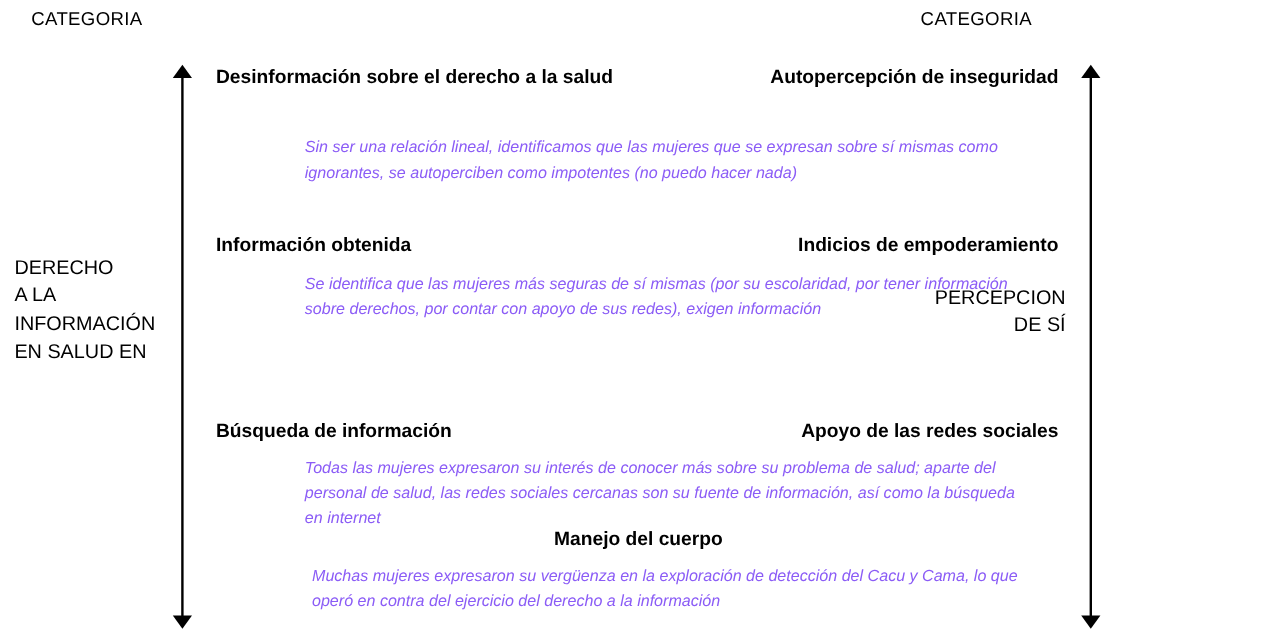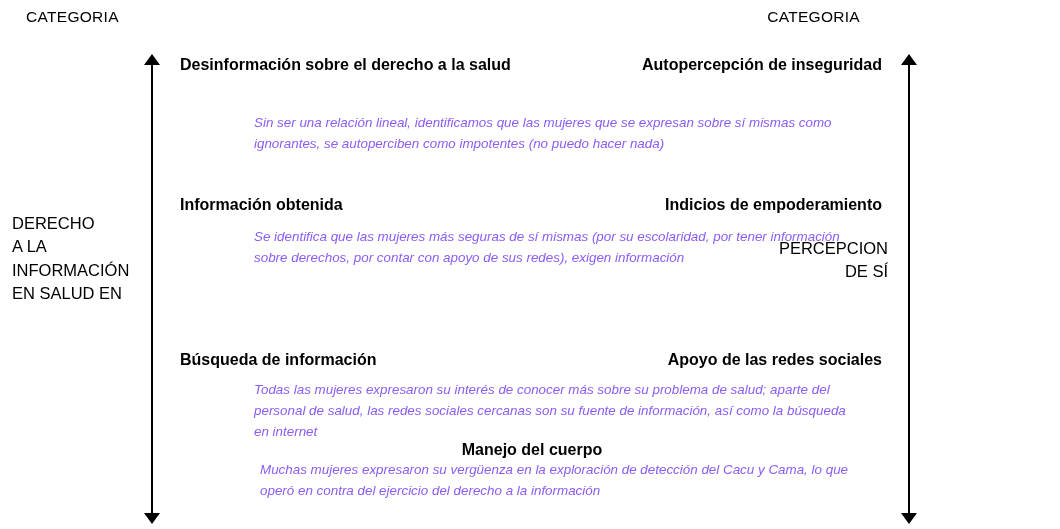--- a/index.html
+++ b/index.html
@@ -145,21 +145,21 @@
   .row1 { position: absolute; left: 0; top: 0; width: 720px; }
   .row1 .note { position: absolute; left: 82px; top: 56px; width: 600px; }
 
   .row2 { position: absolute; left: 0; top: 140px; width: 720px; }
   .row2 .note { position: absolute; left: 82px; top: 30px; width: 600px; }
 
   .row3 { position: absolute; left: 0; top: 265px; width: 720px; margin-top: 30px; }
   .row3 .note { position: absolute; left: 82px; top: 28px; width: 600px; }
 
   .row4 { position: absolute; left: 0; top: 385px; width: 720px; }
-  .row4 .note { position: absolute; left: 88px; top: 18px; width: 600px; }
+  .row4 .note { position: absolute; left: 88px; top: 28px; width: 600px; }
 </style>
 </head>
 <body>
 
 <div class="page">
 
   <div class="header-left">CATEGORIA</div>
   <div class="header-right">CATEGORIA</div>
 
   <div class="arrow arrow-left">

